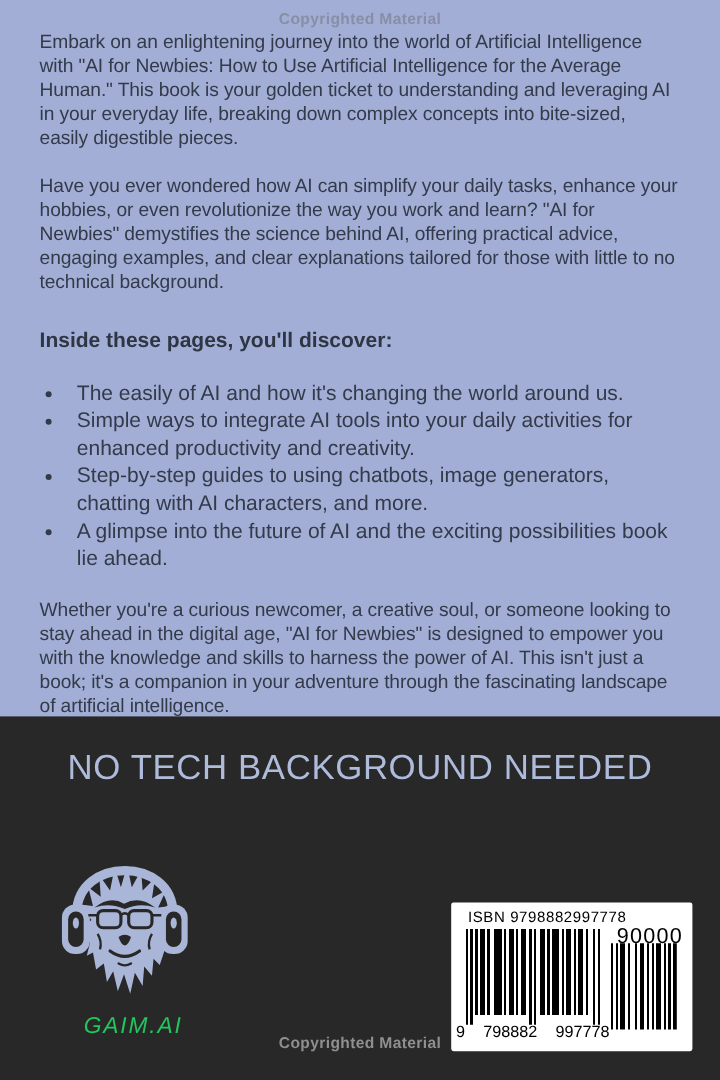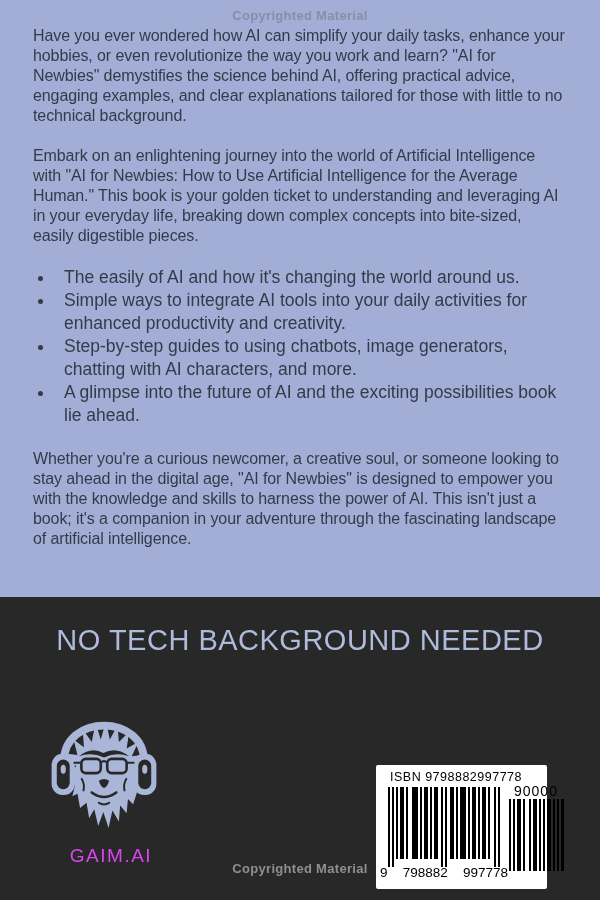--- a/index.html
+++ b/index.html
@@ -10,43 +10,44 @@
   .blurb{position:absolute;top:26px;left:33px;width:532px;color:#333a49;}
   .blurb p{font-size:16px;line-height:20px;margin:0 0 20px 0;letter-spacing:-.1px;}
   .blurb h2{font-size:17.5px;line-height:22px;font-weight:bold;color:#2e3543;
     margin:26px 0 22px 0;}
   .blurb ul{margin:0 0 22px 0;padding-left:22px;font-size:17.5px;line-height:23px;}
   .blurb li{padding-left:9px;margin:0;}
   .band{position:absolute;left:0;top:597px;width:600px;height:303px;background:#282828;}
   .band h1{margin:27px 0 0 0;text-align:center;font-size:29px;font-weight:normal;
     color:#aebbdb;letter-spacing:.5px;}
   .brand{position:absolute;left:36px;top:92px;width:150px;text-align:center;}
-  .brand-name{margin-top:4px;font-size:19px;letter-spacing:1.5px;color:#d946ef;font-weight:500;}
-  .barcode-box{position:absolute;left:376px;top:155px;width:171px;height:124px;
-    background:#ffffff;border-radius:2px;color:#000;margin-top:13px;}
+  .brand-name{margin-top:4px;font-size:19px;letter-spacing:1.5px;color:#22c55e;font-weight:500;font-style:italic;}
+  .barcode-box{position:absolute;left:376px;top:155px;width:201px;height:124px;
+    background:#ffffff;border-radius:2px;color:#000;}
   .isbn{position:absolute;left:14px;top:5px;font-size:12.5px;letter-spacing:.5px;}
   .bars-main{position:absolute;left:12px;top:22px;}
   .digits{position:absolute;left:4px;top:100px;width:128px;display:flex;
     justify-content:space-between;font-size:13.5px;}
-  .addon-num{position:absolute;left:138px;top:18px;font-size:14px;letter-spacing:1px;text-align:right;}
+  .addon-num{position:absolute;left:138px;top:18px;font-size:18px;letter-spacing:1px;text-align:right;}
   .bars-addon{position:absolute;left:133px;top:34px;}
   .copy-bottom{position:absolute;left:0;top:264px;width:100%;text-align:center;
     font-size:13px;font-weight:bold;color:#8f8f8f;letter-spacing:.3px;}
   svg{display:block;}
 </style>
 </head>
 <body>
 
 <div class="cover">
 
   <div class="copy-top">Copyrighted Material</div>
 
   <div class="blurb">
+    <p>Embark on an enlightening journey into the world of Artificial Intelligence with "AI for Newbies: How to Use Artificial Intelligence for the Average Human." This book is your golden ticket to understanding and leveraging AI in your everyday life, breaking down complex concepts into bite-sized, easily digestible pieces.</p>
     <p>Have you ever wondered how AI can simplify your daily tasks, enhance your hobbies, or even revolutionize the way you work and learn? "AI for Newbies" demystifies the science behind AI, offering practical advice, engaging examples, and clear explanations tailored for those with little to no technical background.</p>
-    <p>Embark on an enlightening journey into the world of Artificial Intelligence with "AI for Newbies: How to Use Artificial Intelligence for the Average Human." This book is your golden ticket to understanding and leveraging AI in your everyday life, breaking down complex concepts into bite-sized, easily digestible pieces.</p>
+    <h2>Inside these pages, you'll discover:</h2>
     <ul>
       <li>The easily of AI and how it's changing the world around us.</li>
       <li>Simple ways to integrate AI tools into your daily activities for enhanced productivity and creativity.</li>
       <li>Step-by-step guides to using chatbots, image generators, chatting with AI characters, and more.</li>
       <li>A glimpse into the future of AI and the exciting possibilities book lie ahead.</li>
     </ul>
     <p>Whether you're a curious newcomer, a creative soul, or someone looking to stay ahead in the digital age, "AI for Newbies" is designed to empower you with the knowledge and skills to harness the power of AI. This isn't just a book; it's a companion in your adventure through the fascinating landscape of artificial intelligence.</p>
   </div>
 
   <div class="band">

